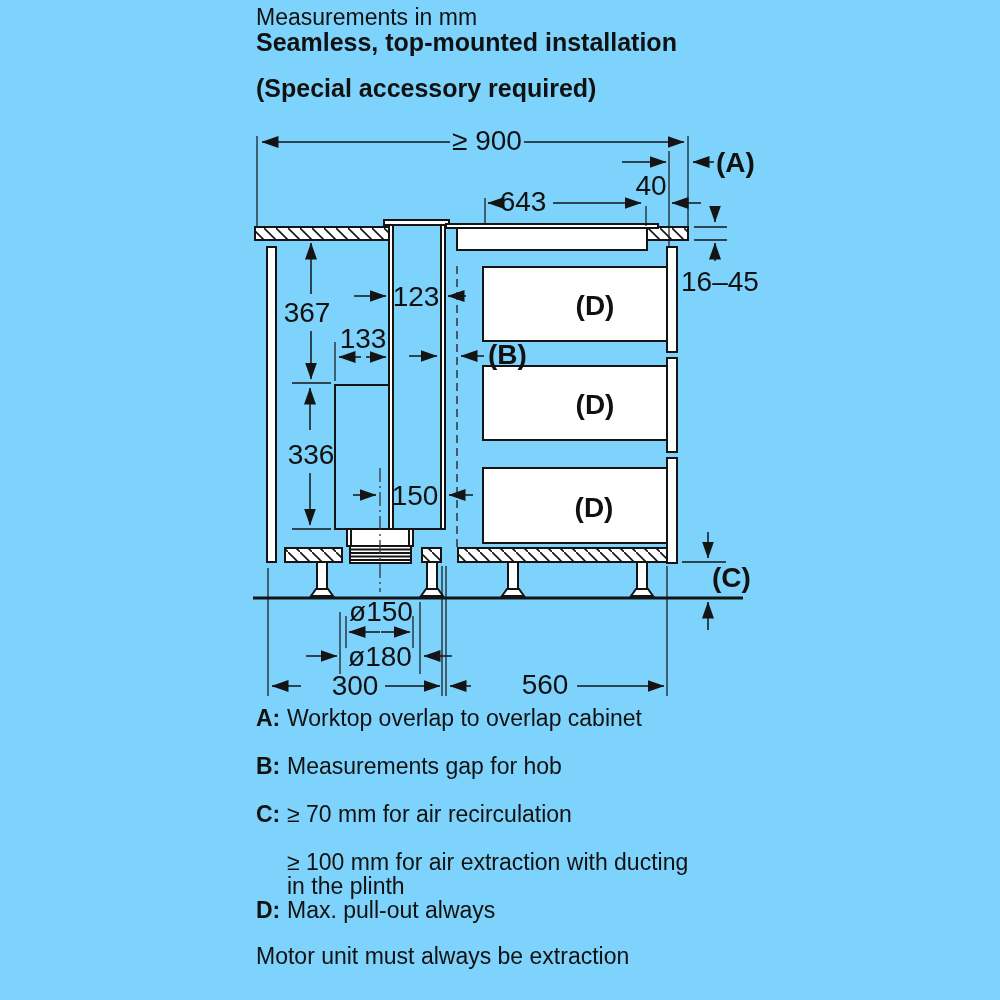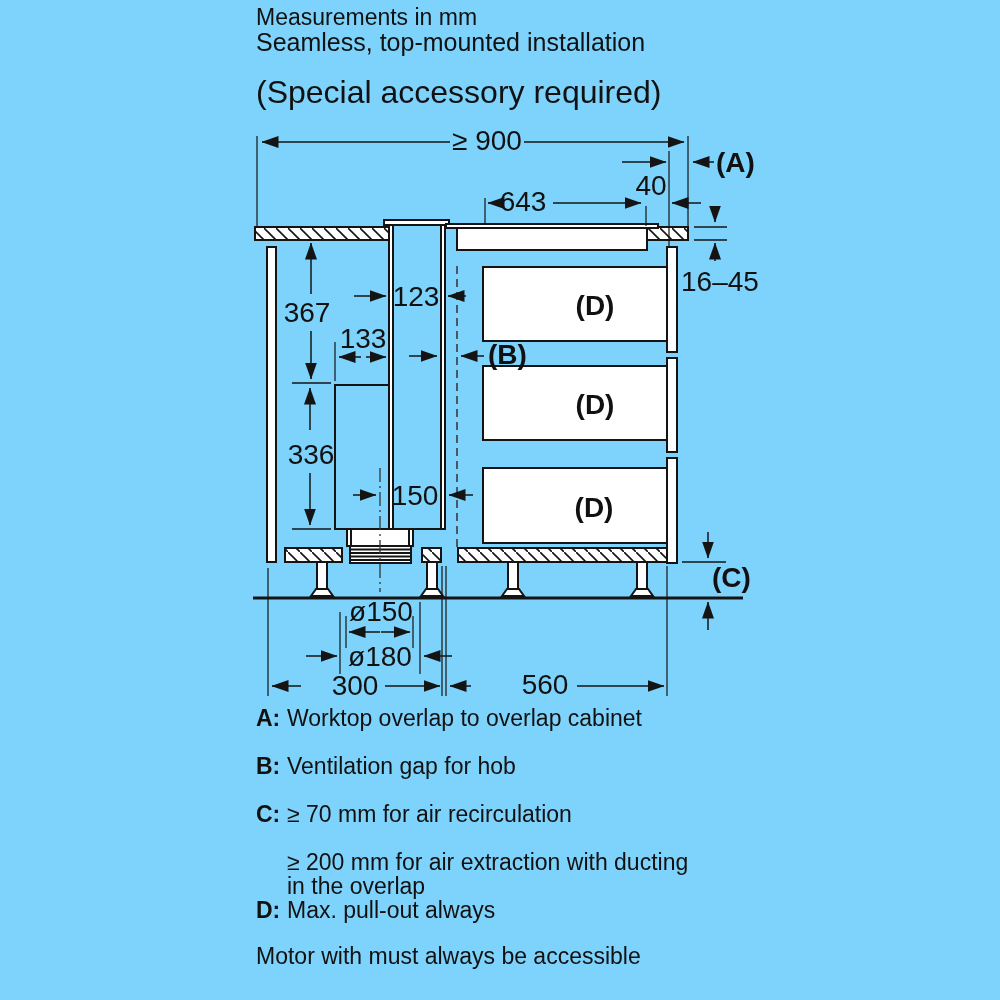--- a/index.html
+++ b/index.html
@@ -1,21 +1,21 @@
 <!DOCTYPE html>
 <html><head>
 <meta charset="utf-8">
 <style>
   html,body{margin:0;padding:0;background:#fff;}
   .page{position:relative;width:1000px;height:1000px;background:#7dd3fc;overflow:hidden;
         font-family:"Liberation Sans","DejaVu Sans",sans-serif;color:#111;}
   .hdr{position:absolute;left:256px;white-space:nowrap;}
   .hdr.l1{top:4px;font-size:23px;}
-  .hdr.l2{top:28px;font-size:25px;font-weight:normal;}
-  .hdr.l3{top:74px;font-size:32px;font-weight:normal;}
+  .hdr.l2{top:28px;font-size:25px;font-weight:bold;}
+  .hdr.l3{top:74px;font-size:25px;font-weight:bold;}
   .legend-row{position:absolute;left:256px;display:flex;font-size:23px;white-space:nowrap;}
   .legend-row .key{font-weight:bold;min-width:31px;}
   .legend-row .txt{font-weight:normal;}
   .footer-note{position:absolute;left:256px;top:943px;font-size:23px;white-space:nowrap;}
   svg{position:absolute;left:0;top:0;}
   svg text{font-family:"Liberation Sans","DejaVu Sans",sans-serif;font-size:28px;fill:#111;}
   svg text.ref{font-weight:bold;}
   .st{stroke:#141414;stroke-width:2;fill:none;}
   .stf{stroke:#141414;stroke-width:2;fill:#ffffff;}
   .hat{stroke:#141414;stroke-width:2;fill:url(#hatch);}
@@ -172,33 +172,33 @@
       <text x="545" y="694" text-anchor="middle">560</text>
     </g>
   </svg>
 
   <div class="legend-row" style="top:705px">
     <span class="key">A:</span>
     <span class="txt">Worktop overlap to overlap cabinet</span>
   </div>
   <div class="legend-row" style="top:753px">
     <span class="key">B:</span>
-    <span class="txt">Ventilation gap for hob</span>
+    <span class="txt">Measurements gap for hob</span>
   </div>
   <div class="legend-row" style="top:801px">
     <span class="key">C:</span>
     <span class="txt">≥ 70 mm for air recirculation</span>
   </div>
   <div class="legend-row" style="top:849px">
     <span class="key"></span>
-    <span class="txt">≥ 200 mm for air extraction with ducting</span>
+    <span class="txt">≥ 100 mm for air extraction with ducting</span>
   </div>
   <div class="legend-row" style="top:873px">
     <span class="key"></span>
-    <span class="txt">in the overlap</span>
+    <span class="txt">in the plinth</span>
   </div>
   <div class="legend-row" style="top:897px">
     <span class="key">D:</span>
     <span class="txt">Max. pull-out always</span>
   </div>
 
-  <div class="footer-note">Motor with must always be accessible</div>
+  <div class="footer-note">Motor unit must always be extraction</div>
 </div>
 
 </body></html>

